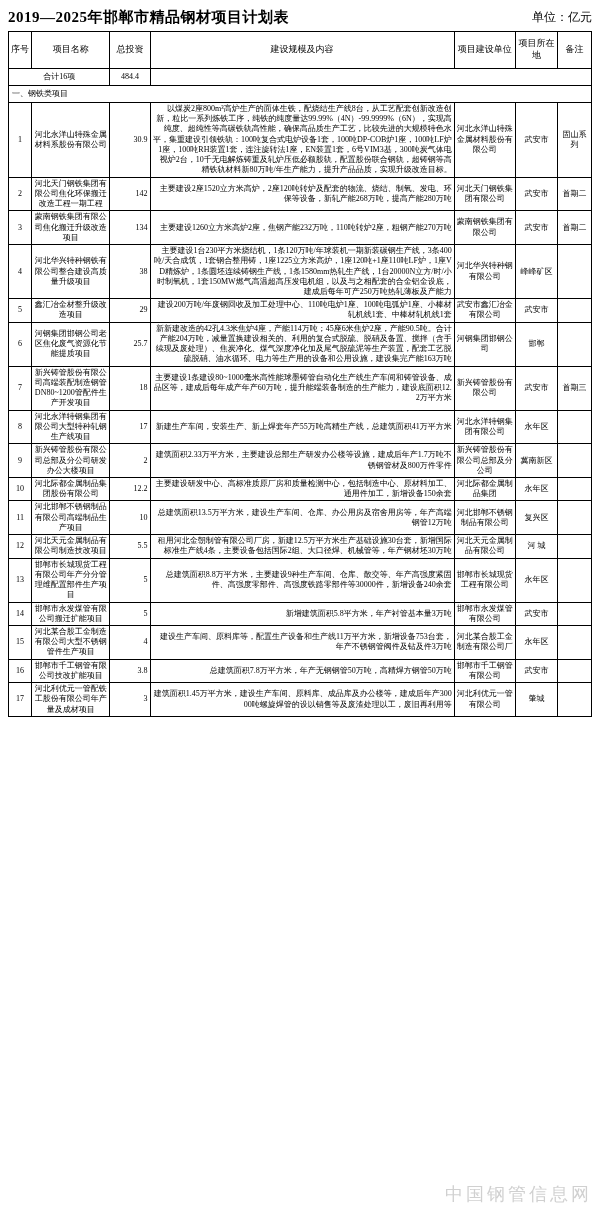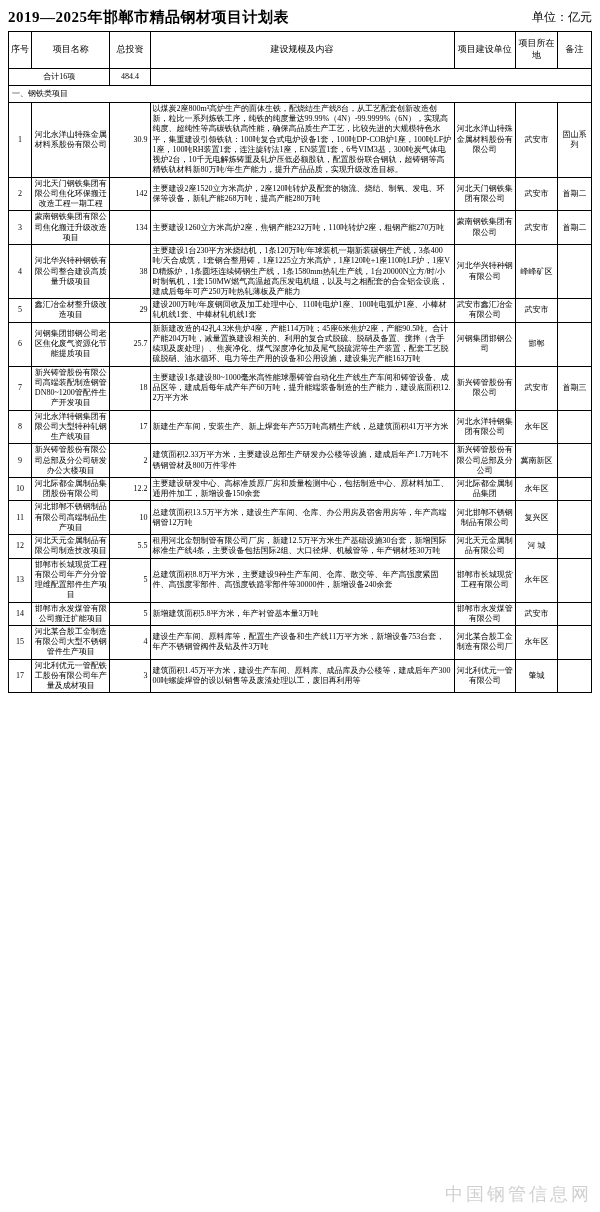--- a/index.html
+++ b/index.html
@@ -53,21 +53,21 @@
   }
   th.hd {
     text-align: center;
     font-weight: normal;
     font-size: 9px;
     height: 34px;
   }
   td.c { text-align: center; }
   td.l { text-align: left; }
   td.num { text-align: right; }
-  td.desc { text-align: left; }
+  td.desc { text-align: right; }
   tr.total td {
     text-align: center;
     height: 14px;
   }
   tr.section td {
     text-align: left;
     height: 14px;
     padding-left: 3px;
     margin-top: 36px;
   }
@@ -259,20 +259,29 @@
         <tr>
           <td class="c">15</td>
           <td class="c">河北某合股工金制造有限公司大型不锈钢管件生产项目</td>
           <td class="num">4</td>
           <td class="desc">建设生产车间、原料库等，配置生产设备和生产线11万平方米，新增设备753台套，年产不锈钢管阀件及钻及件3万吨</td>
           <td class="c">河北某合股工金制造有限公司厂</td>
           <td class="c">永年区</td>
           <td class="c"></td>
         </tr>
         <tr>
+          <td class="c">16</td>
+          <td class="c">邯郸市千工钢管有限公司技改扩能项目</td>
+          <td class="num">3.8</td>
+          <td class="desc">总建筑面积7.8万平方米，年产无钢钢管50万吨，高精焊方钢管50万吨</td>
+          <td class="c">邯郸市千工钢管有限公司</td>
+          <td class="c">武安市</td>
+          <td class="c"></td>
+        </tr>
+        <tr>
           <td class="c">17</td>
           <td class="c">河北利优元一管配铁工股份有限公司年产量及成材项目</td>
           <td class="num">3</td>
           <td class="desc">建筑面积1.45万平方米，建设生产车间、原料库、成品库及办公楼等，建成后年产30000吨螺旋焊管的设以销售等及废渣处理以工，废旧再利用等</td>
           <td class="c">河北利优元一管有限公司</td>
           <td class="c">肇城</td>
           <td class="c"></td>
         </tr>
       </tbody>
   </table>

